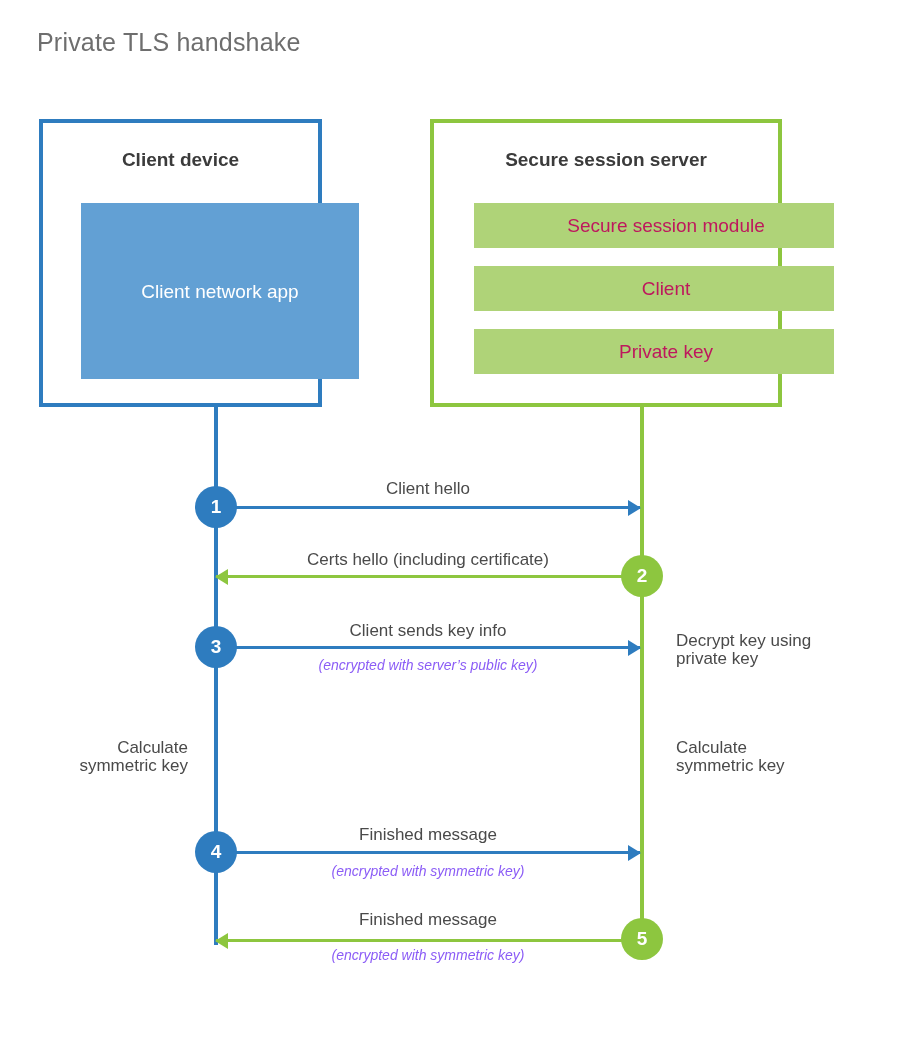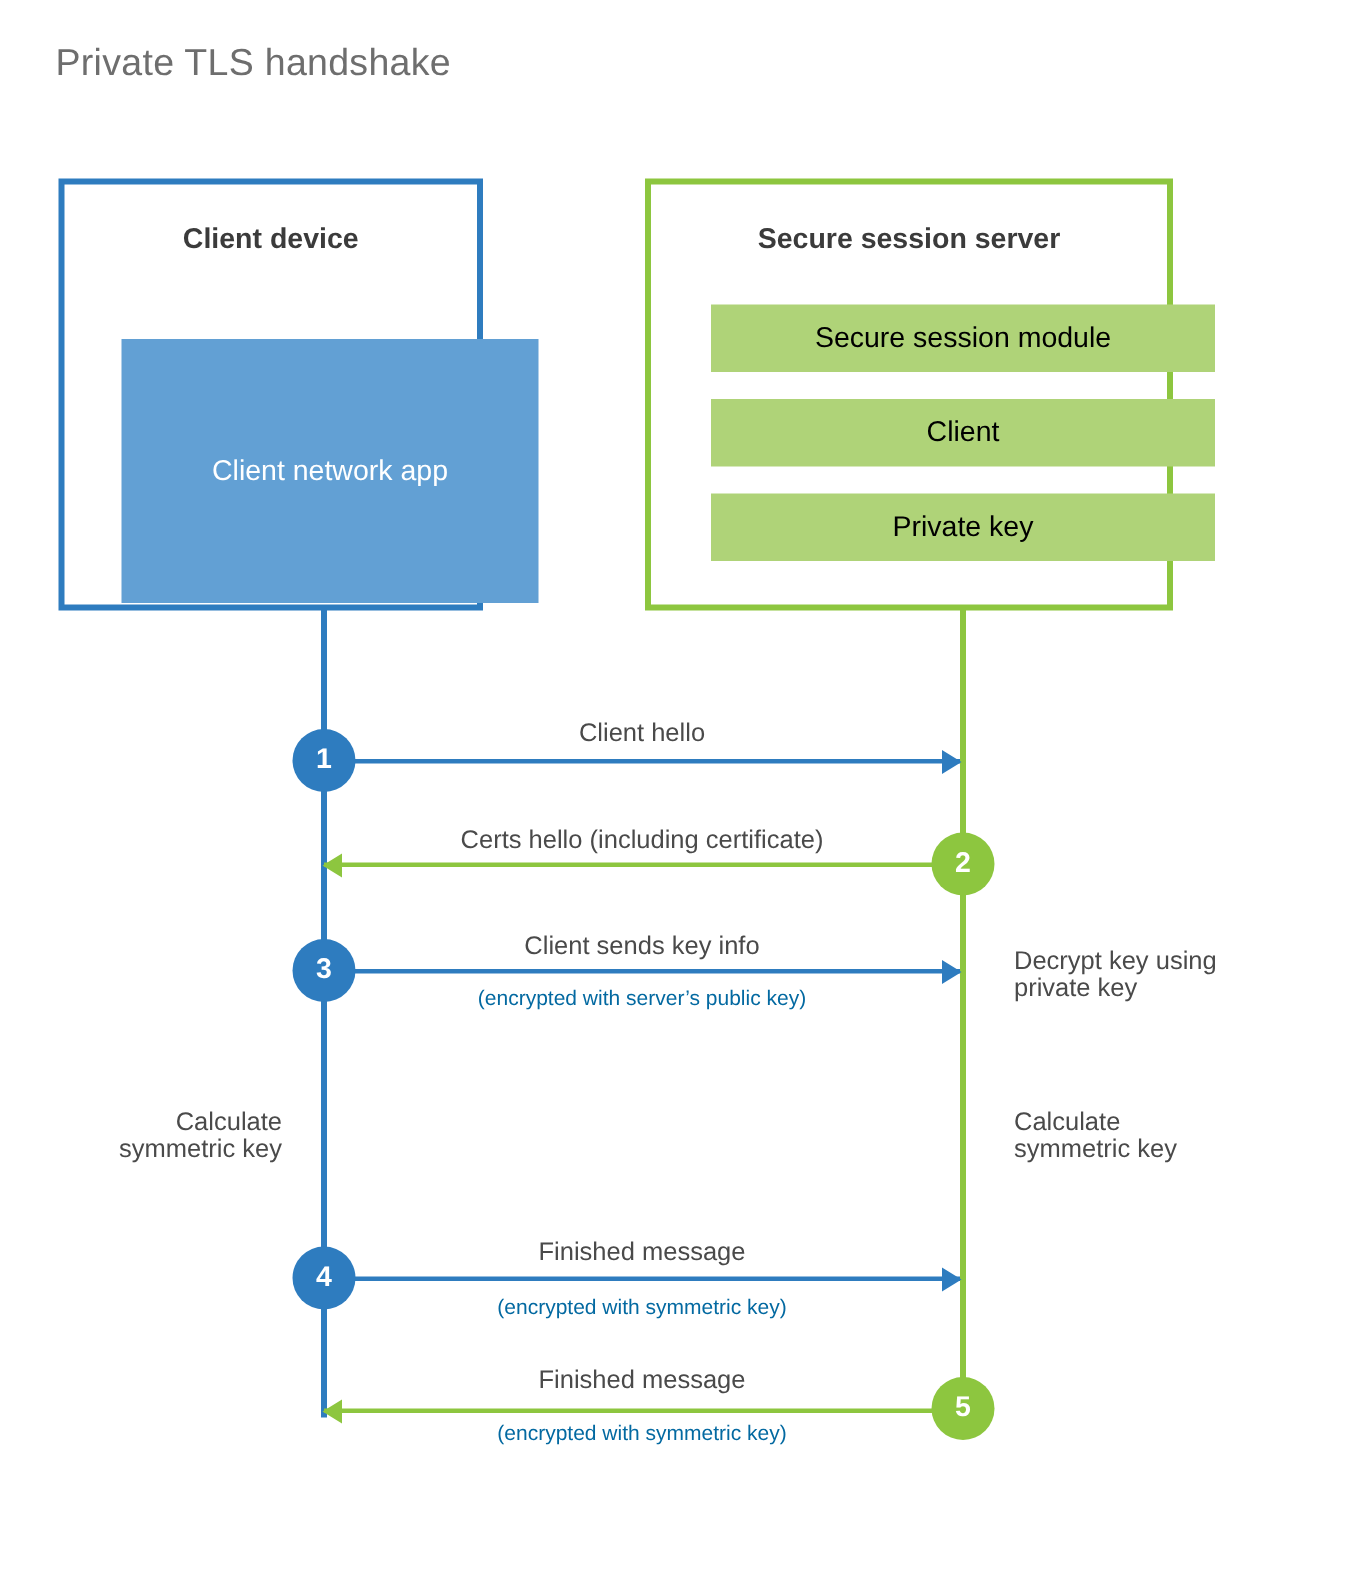--- a/index.html
+++ b/index.html
@@ -65,35 +65,35 @@
     width: 278px;
     height: 176px;
     background: #62A0D4;
     color: #ffffff;
     font-size: 19px;
     line-height: 27px;
     display: flex;
     align-items: center;
     justify-content: center;
     text-align: center;
-    margin-top: 23px;
   }
 
   .server-bar {
     position: absolute;
     left: 40px;
     width: 336px;
     height: 45px;
     background: #AFD378;
-    color: #000000;
+    color: #be185d;
     font-size: 19px;
     display: flex;
     align-items: center;
     justify-content: center;
     text-align: center;
+    padding-left: 24px;
   }
   #server-bar-0 { top: 80px; }
   #server-bar-1 { top: 143px; }
   #server-bar-2 { top: 206px; }
 
   
   .lifeline {
     position: absolute;
     width: 4px;
   }
@@ -171,23 +171,24 @@
   .msg-label {
     position: absolute;
     font-size: 17px;
     color: #4a4a4a;
     text-align: center;
     white-space: nowrap;
   }
   .msg-sublabel {
     position: absolute;
     font-size: 14px;
-    color: #0369a1;
+    color: #8b5cf6;
     text-align: center;
     white-space: nowrap;
+    font-style: italic;
   }
   #label-1 { left: 216px; width: 424px; top: 479px; }
   #label-2 { left: 216px; width: 424px; top: 550px; }
   #label-3 { left: 216px; width: 424px; top: 621px; }
   #sublabel-3 { left: 216px; width: 424px; top: 657px; }
   #label-4 { left: 216px; width: 424px; top: 825px; }
   #sublabel-4 { left: 216px; width: 424px; top: 863px; }
   #label-5 { left: 216px; width: 424px; top: 910px; }
   #sublabel-5 { left: 216px; width: 424px; top: 947px; }
 

